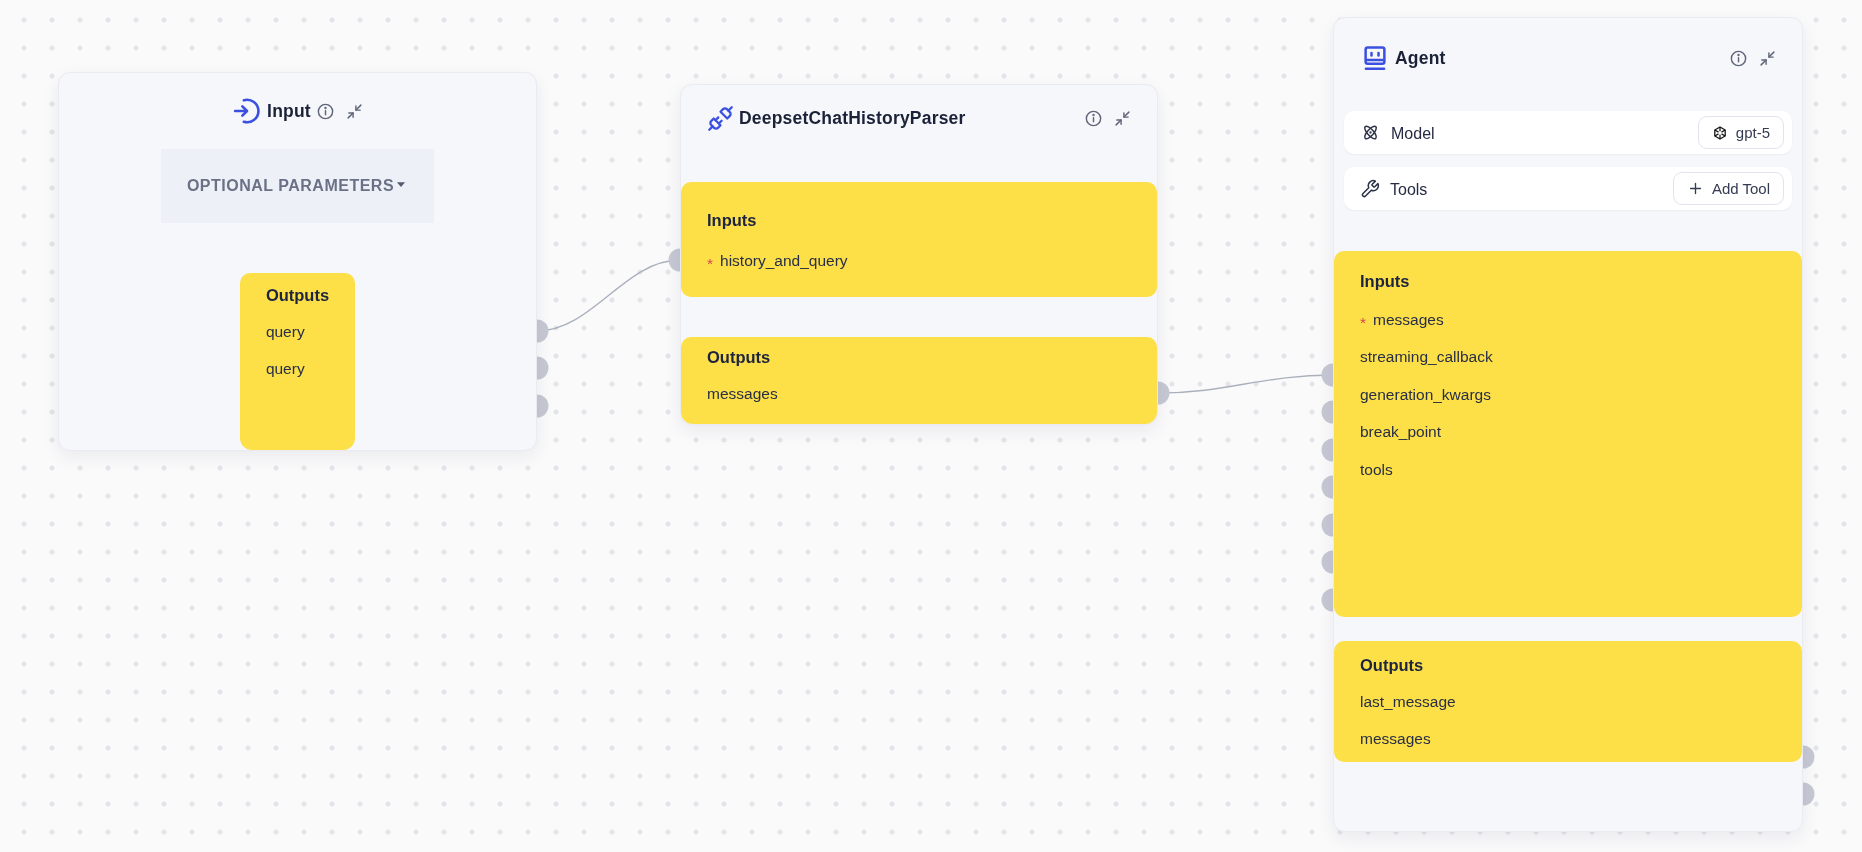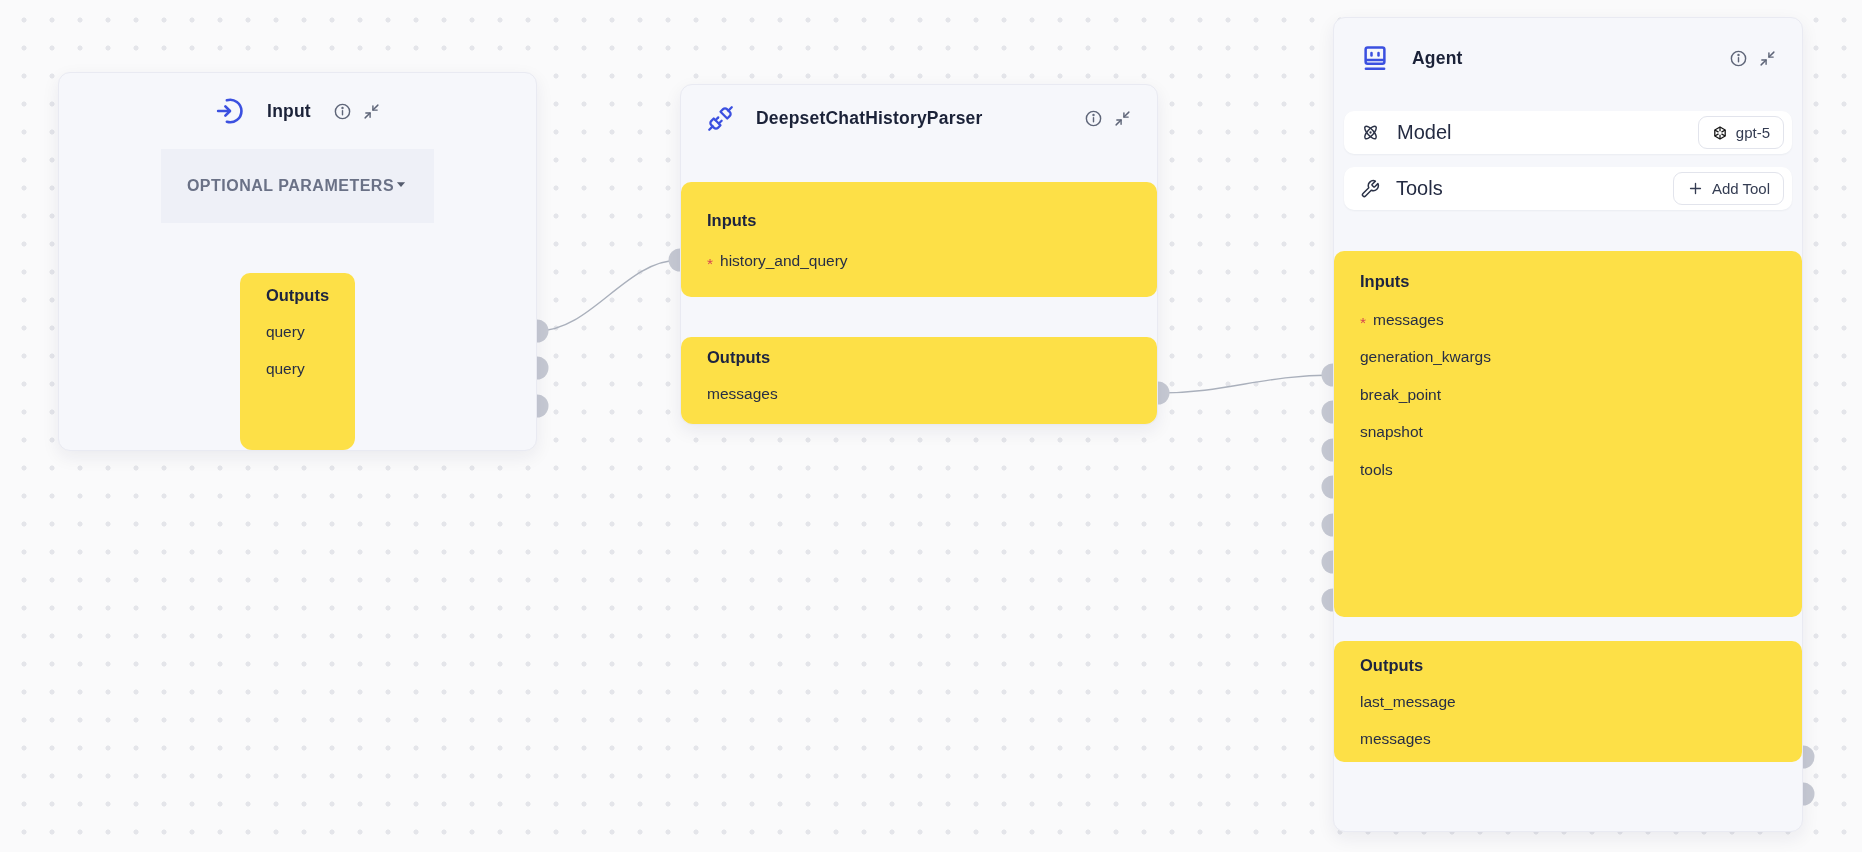--- a/index.html
+++ b/index.html
@@ -23,21 +23,21 @@
 
   .node {
     position:absolute; z-index:2; display:flex; flex-direction:column;
     background:#f6f7fb; border:1px solid #e9eaf2; border-radius:12px;
     box-shadow:0 6px 18px rgba(28,34,66,.07);
   }
   #node-input  { left:58px;   top:72px; width:479px; height:379px;align-items:center; }
   #node-parser { left:680px;  top:84px; width:478px; height:341px;justify-content:flex-end; }
   #node-agent  { left:1333px; top:17px; width:470px; height:815px; }
 
-  .node-header { display:flex; align-items:center; gap:22px; padding:0 26px; flex:none; }
+  .node-header { display:flex; align-items:center; gap:5px; padding:0 26px; flex:none; }
   #node-input  .node-header { height:76px; }
   #node-parser .node-header { height:66px; }
   #node-agent  .node-header { height:80px; }
 
   .node-title { font-size:17.5px; font-weight:700; color:#1b2238; letter-spacing:.2px; }
   .header-actions { margin-left:auto; display:flex; align-items:center; gap:11px; color:#5e6578; }
   .header-actions svg { display:block; cursor:pointer; }
 
   .blue-icon { color:#3b50e0; display:flex; }
 
@@ -63,21 +63,21 @@
   #parser-inputs-card .section-header { margin-bottom:10px; }
   #parser-outputs-card { margin-top:40px; padding:8px 26px 0; border-radius:10px 10px 12px 12px; }
   #parser-outputs-card .section-header { margin-bottom:6px; }
 
   
   .param-row {
     height:43px; margin:13px 10px 0; background:#fff; border-radius:10px;
     display:flex; align-items:center; padding:0 8px 0 16px;
     box-shadow:0 1px 2px rgba(28,34,66,.05);
   }
-  .param-label { display:flex; align-items:center; gap:16px; font-size:20px; font-weight:500; color:#242b42; }
+  .param-label { display:flex; align-items:flex-end; gap:10px; font-size:16px; font-weight:500; color:#242b42; }
   .param-label svg { color:#2b3247; }
   .pill {
     margin-left:auto; display:flex; align-items:center; gap:8px;
     height:33px; padding:0 13px; background:#fff;
     border:1px solid #e2e4ec; border-radius:9px;
     font-size:15px; color:#343c52; cursor:pointer; white-space:nowrap;
   }
   .pill svg { color:#343c52; }
 
   #agent-inputs-card  { margin-top:41px; height:366px; padding:18px 26px 0; }
@@ -260,27 +260,27 @@
       </span>
     </div>
 
     <div class="card" id="agent-inputs-card">
       <div class="section-header">Inputs</div>
       <div class="io-item">
         <span class="req">*</span>
         <span>messages</span>
       </div>
       <div class="io-item">
+          <span>streaming_callback</span>
+        </div>
+      <div class="io-item">
           <span>generation_kwargs</span>
         </div>
       <div class="io-item">
           <span>break_point</span>
-        </div>
-      <div class="io-item">
-          <span>snapshot</span>
         </div>
       <div class="io-item">
           <span>tools</span>
         </div>
     </div>
 
     <div class="card" id="agent-outputs-card">
       <div class="section-header">Outputs</div>
       <div class="io-item">
           <span>last_message</span>

